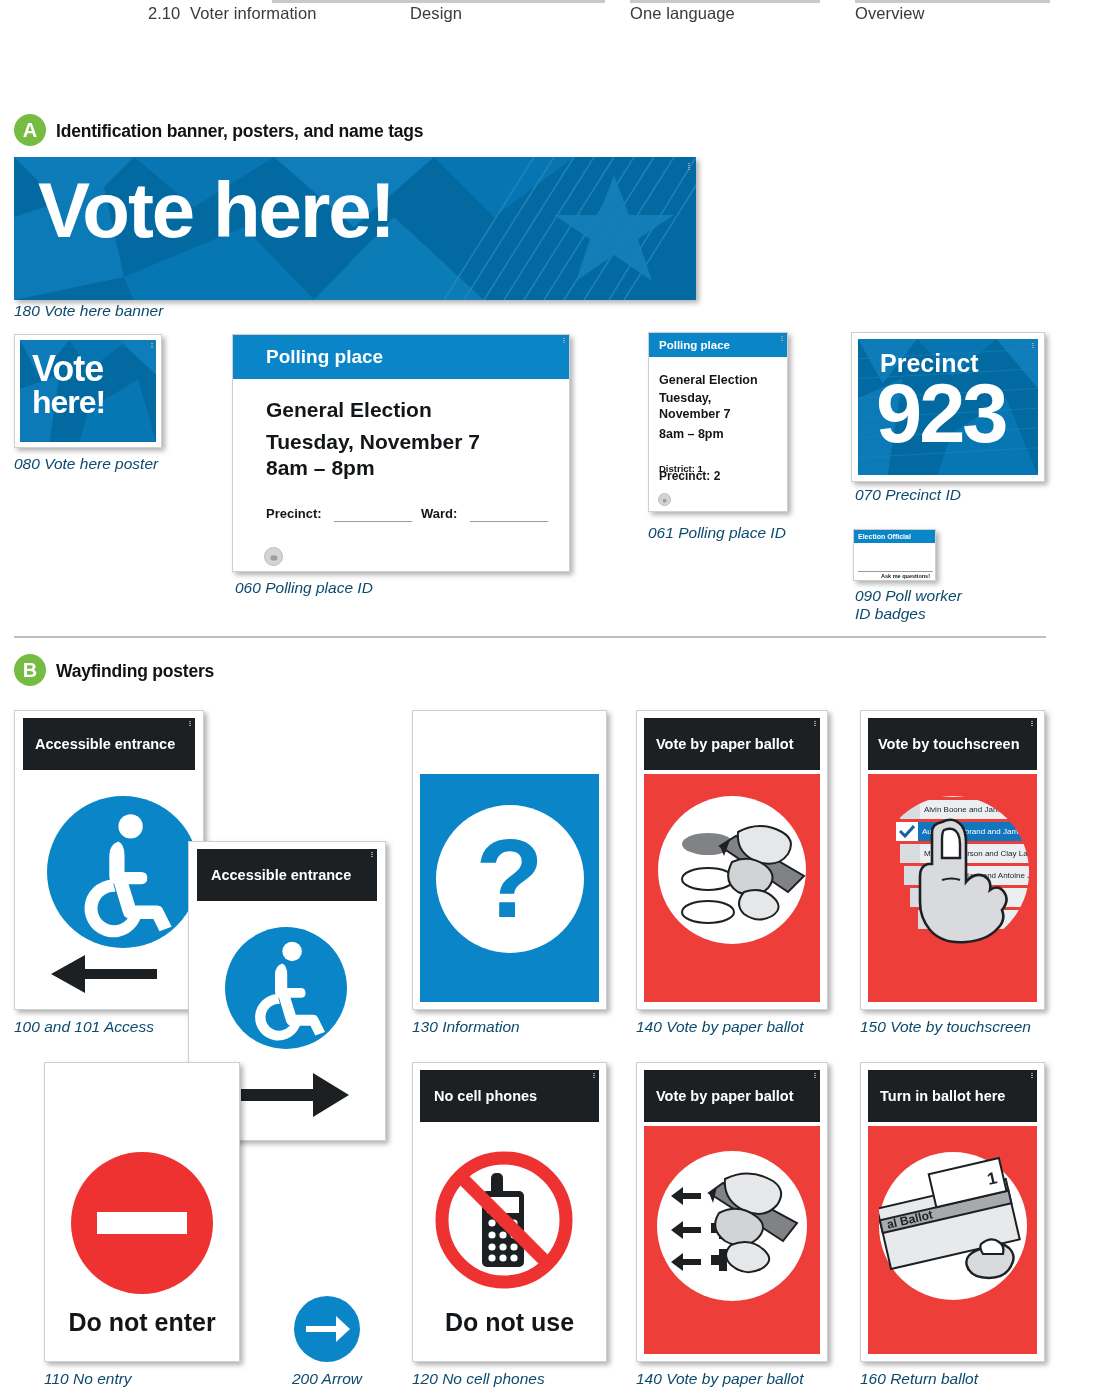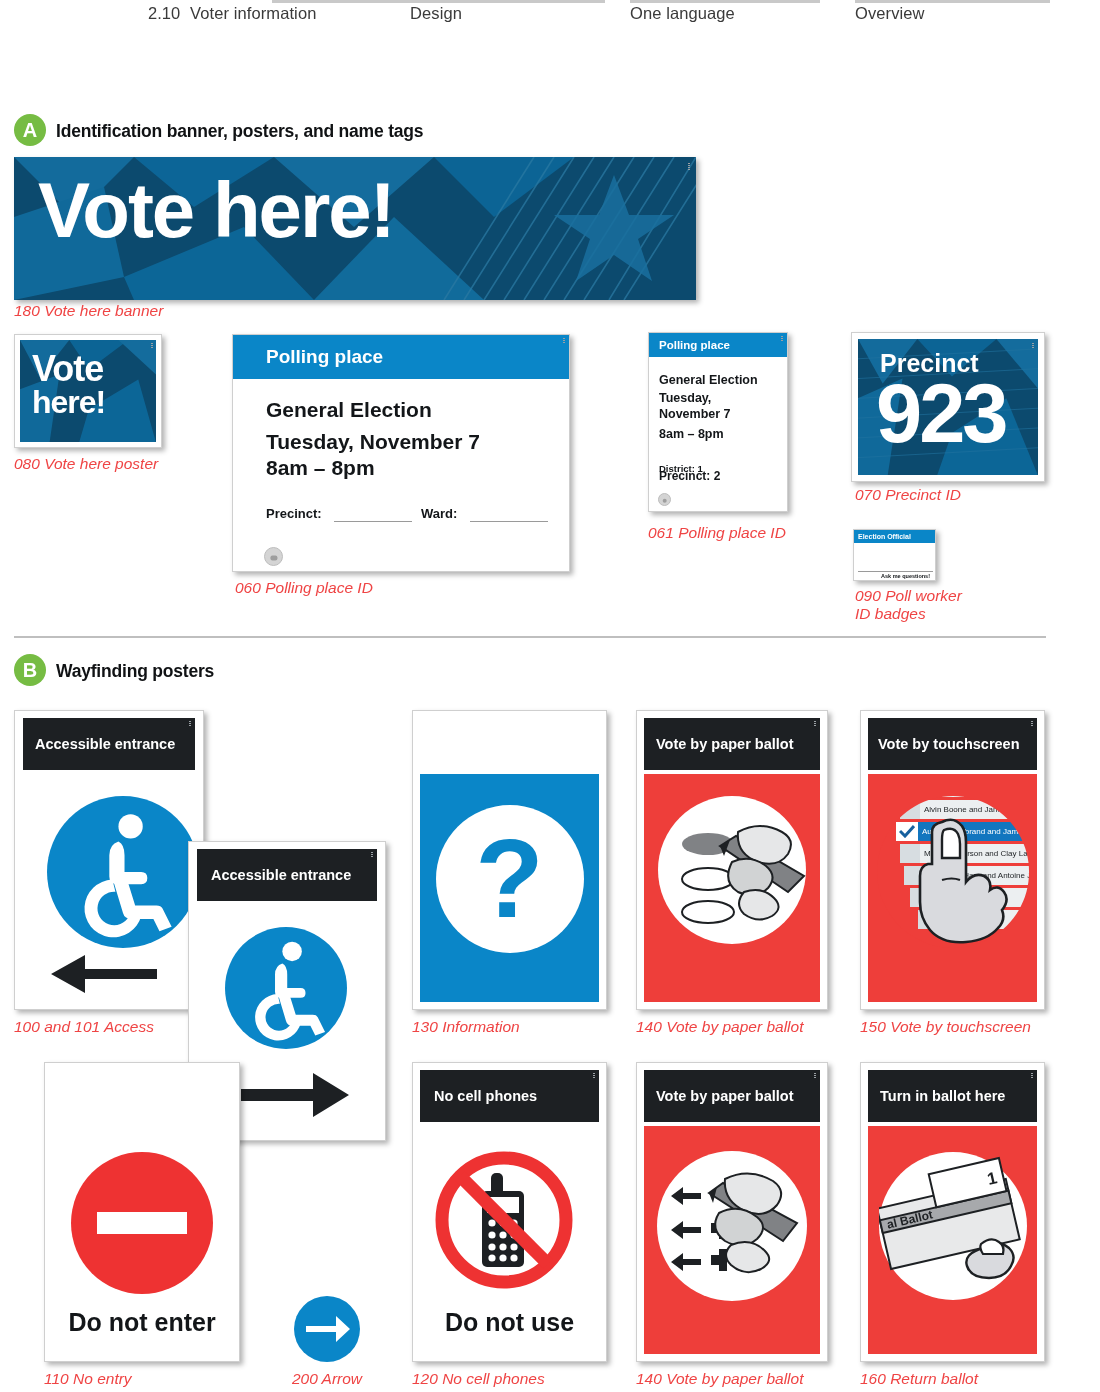--- a/index.html
+++ b/index.html
@@ -21,36 +21,36 @@
   .sec-rule { position:absolute; left:14px; width:1032px; height:2px; background:#bfbfbf; }
   .sec-badge {
     position:absolute; width:32px; height:32px; border-radius:50%;
     background:#76bc43; color:#fff; font-weight:bold; font-size:20px;
     display:flex; align-items:center; justify-content:center;
   }
   .sec-title { position:absolute; font-size:17.5px; font-weight:bold; color:#101214; letter-spacing:-.2px; }
 
   
   .cap {
-    position:absolute; font-size:15.5px; font-style:italic; color:#ef4444;
+    position:absolute; font-size:15.5px; font-style:italic; color:#0c4a6e;
     white-space:pre-line; line-height:1.18;
   }
 
   
   .card { position:absolute; background:#fff; border:1px solid #cfcfcf;
           box-shadow:3px 3px 5px rgba(0,0,0,.30); overflow:hidden; }
   .card-hd { position:absolute; left:0; right:0; top:0; display:flex; align-items:center; }
   .hd-black { background:#1d2023;text-align:center; }
   .hd-blue  { background:#0a86c8; }
   .hd-label { color:#fff; font-weight:bold; white-space:nowrap; }
   .tick { position:absolute; right:4px; top:3px; width:2px; }
   .tick i { display:block; width:2px; height:1px; background:#9aa0a4; margin-bottom:1px; }
 
   
-  .bluebg { background:#0c4a6e; position:relative; overflow:hidden;padding-left:31px; }
+  .bluebg { background:#0369a1; position:relative; overflow:hidden;padding-left:31px; }
   .bluebg .facets { position:absolute; inset:0; opacity:.45; }
   .banner-title {
     position:absolute; color:#fff; font-weight:bold; letter-spacing:-2px;
     line-height:.95;
   }
   .banner-langs { position:absolute; color:#eaf6fd; white-space:nowrap; }
 
   
   .pp-line { position:absolute; font-weight:bold; color:#131619; white-space:nowrap; }
   .pp-small { position:absolute; font-weight:bold; color:#131619; white-space:nowrap; }

